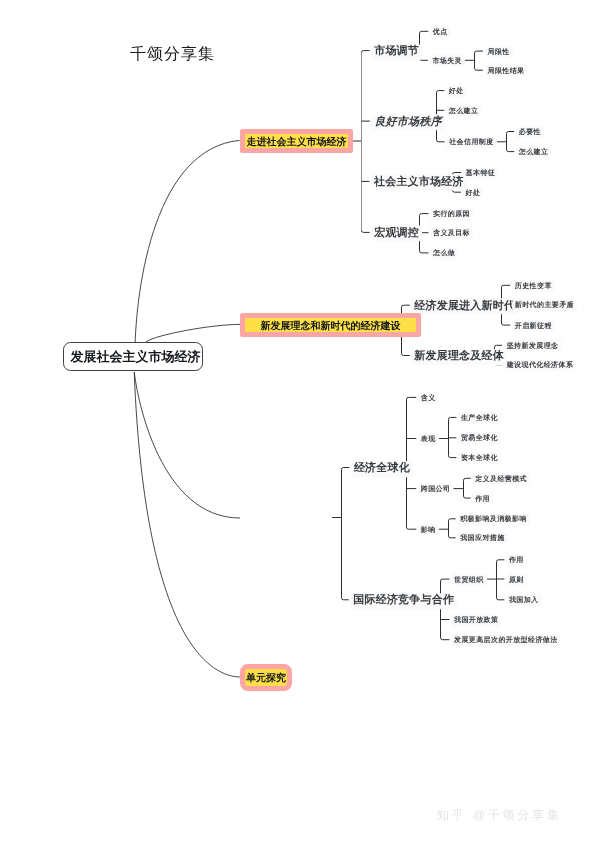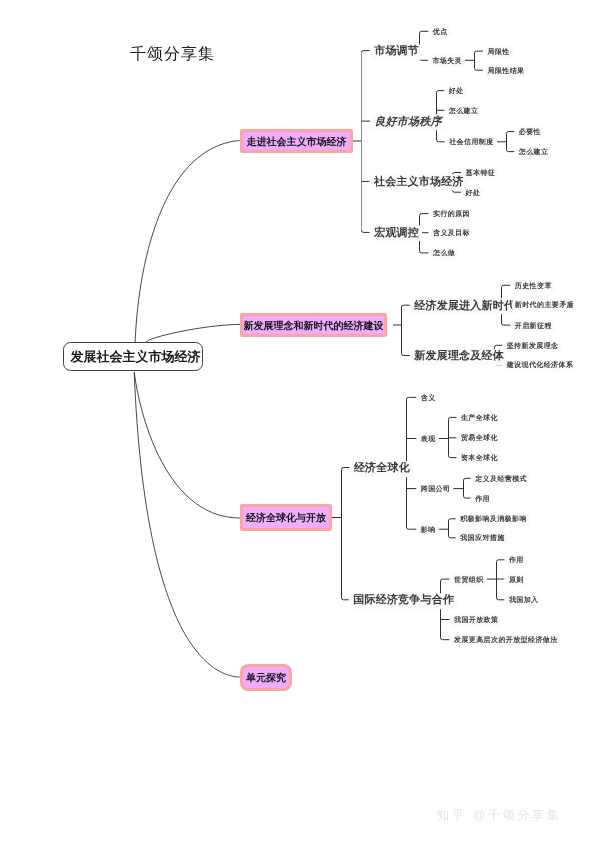--- a/index.html
+++ b/index.html
@@ -12,21 +12,21 @@
   svg#wires{position:absolute;left:0;top:0;width:596px;height:842px;}
   .title{position:absolute;left:130px;top:46px;font-size:16px;color:#1a1a1a;
          letter-spacing:1px;font-weight:400;line-height:1;
          font-family:"DejaVu Serif",serif;}
   .root{position:absolute;box-sizing:border-box;
         border:1px solid #3a3f45;border-radius:7.5px;background:#fff;
         font-size:13px;font-weight:700;color:#14171a;
         display:flex;align-items:center;justify-content:center;
         white-space:nowrap;z-index:3;padding-top:1px;padding-left:5px;}
   .lvl2{position:absolute;box-sizing:border-box;
-        border:3px solid #fca5a5;border-radius:2px;background:#f0abfc;
+        border:5px solid #fca5a5;border-radius:2px;background:#fde047;
         font-size:10px;font-weight:700;color:#14171a;
         display:flex;align-items:center;justify-content:center;
         white-space:nowrap;z-index:3;padding-top:1.5px;}
   .lvl2.soft{border-radius:8px;}
   .leaf{position:absolute;white-space:nowrap;color:#383c40;font-weight:700;
         z-index:2;background:#fafafa;border-radius:4px;padding:2.5px 3px;
         line-height:1;}
   .leaf.l3{font-size:11px;letter-spacing:0.2px;
            transform:translate(0,calc(-50% + 1.2px));}
   .leaf.l4{font-size:7px;letter-spacing:0.4px;
@@ -121,22 +121,21 @@
     <path d="M 486.6 579.1 L 496.5 579.1" fill="none" stroke="#2b2f33" stroke-width="1.0"></path>
     <path d="M 496.5 561.8 L 496.5 597.8" fill="none" stroke="#2b2f33" stroke-width="1.0"></path>
     <path d="M 496.5 561.8 A 2.0 2.0 0 0 1 498.5 559.8 L 504.4 559.8" fill="none" stroke="#2b2f33" stroke-width="1.0"></path>
     <path d="M 496.5 579.0 L 504.4 579.0" fill="none" stroke="#2b2f33" stroke-width="1.0"></path>
     <path d="M 496.5 597.8 A 2.0 2.0 0 0 0 498.5 599.8 L 504.4 599.8" fill="none" stroke="#2b2f33" stroke-width="1.0"></path>
   </svg>
 
   <div class="title">千颂分享集</div>
   <div class="root" style="left:63.0px;top:342.0px;width:140.0px;height:28.5px;">发展社会主义市场经济</div>
   <div class="lvl2" style="left:240.0px;top:129.0px;width:113.0px;height:24.0px;">走进社会主义市场经济</div>
-  <div class="lvl2" style="left:240.0px;top:313.0px;width:147px;height:24.0px;">新发展理念和新时代的经济建设</div>
-  <div class="lvl2" style="left:240.0px;top:504.0px;width:92.0px;height:27.0px;">经济全球化与开放</div>
+  <div class="lvl2" style="left:240.0px;top:313.0px;width:181px;height:24.0px;">新发展理念和新时代的经济建设</div>
   <div class="lvl2 soft" style="left:240.0px;top:664.0px;width:52.0px;height:27.0px;">单元探究</div>
   <div class="leaf l3" style="left:371.2px;top:50.6px;">市场调节</div>
   <div class="leaf l3" style="left:371.4px;top:121.1px;font-style:italic;">良好市场秩序</div>
   <div class="leaf l3" style="left:371.0px;top:181.4px;">社会主义市场经济</div>
   <div class="leaf l3" style="left:371.2px;top:232.4px;">宏观调控</div>
   <div class="leaf l3" style="left:411.3px;top:305.2px;">经济发展进入新时代</div>
   <div class="leaf l3" style="left:411.3px;top:355.5px;">新发展理念及经体</div>
   <div class="leaf l3" style="left:350.9px;top:467.5px;">经济全球化</div>
   <div class="leaf l3" style="left:350.3px;top:599.8px;">国际经济竞争与合作</div>
   <div class="leaf l4" style="left:429.8px;top:31.3px;">优点</div>

